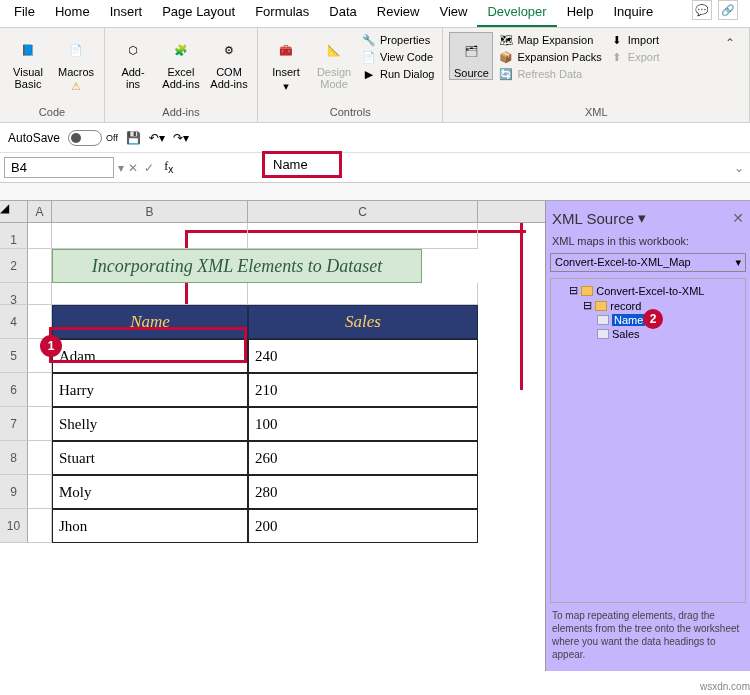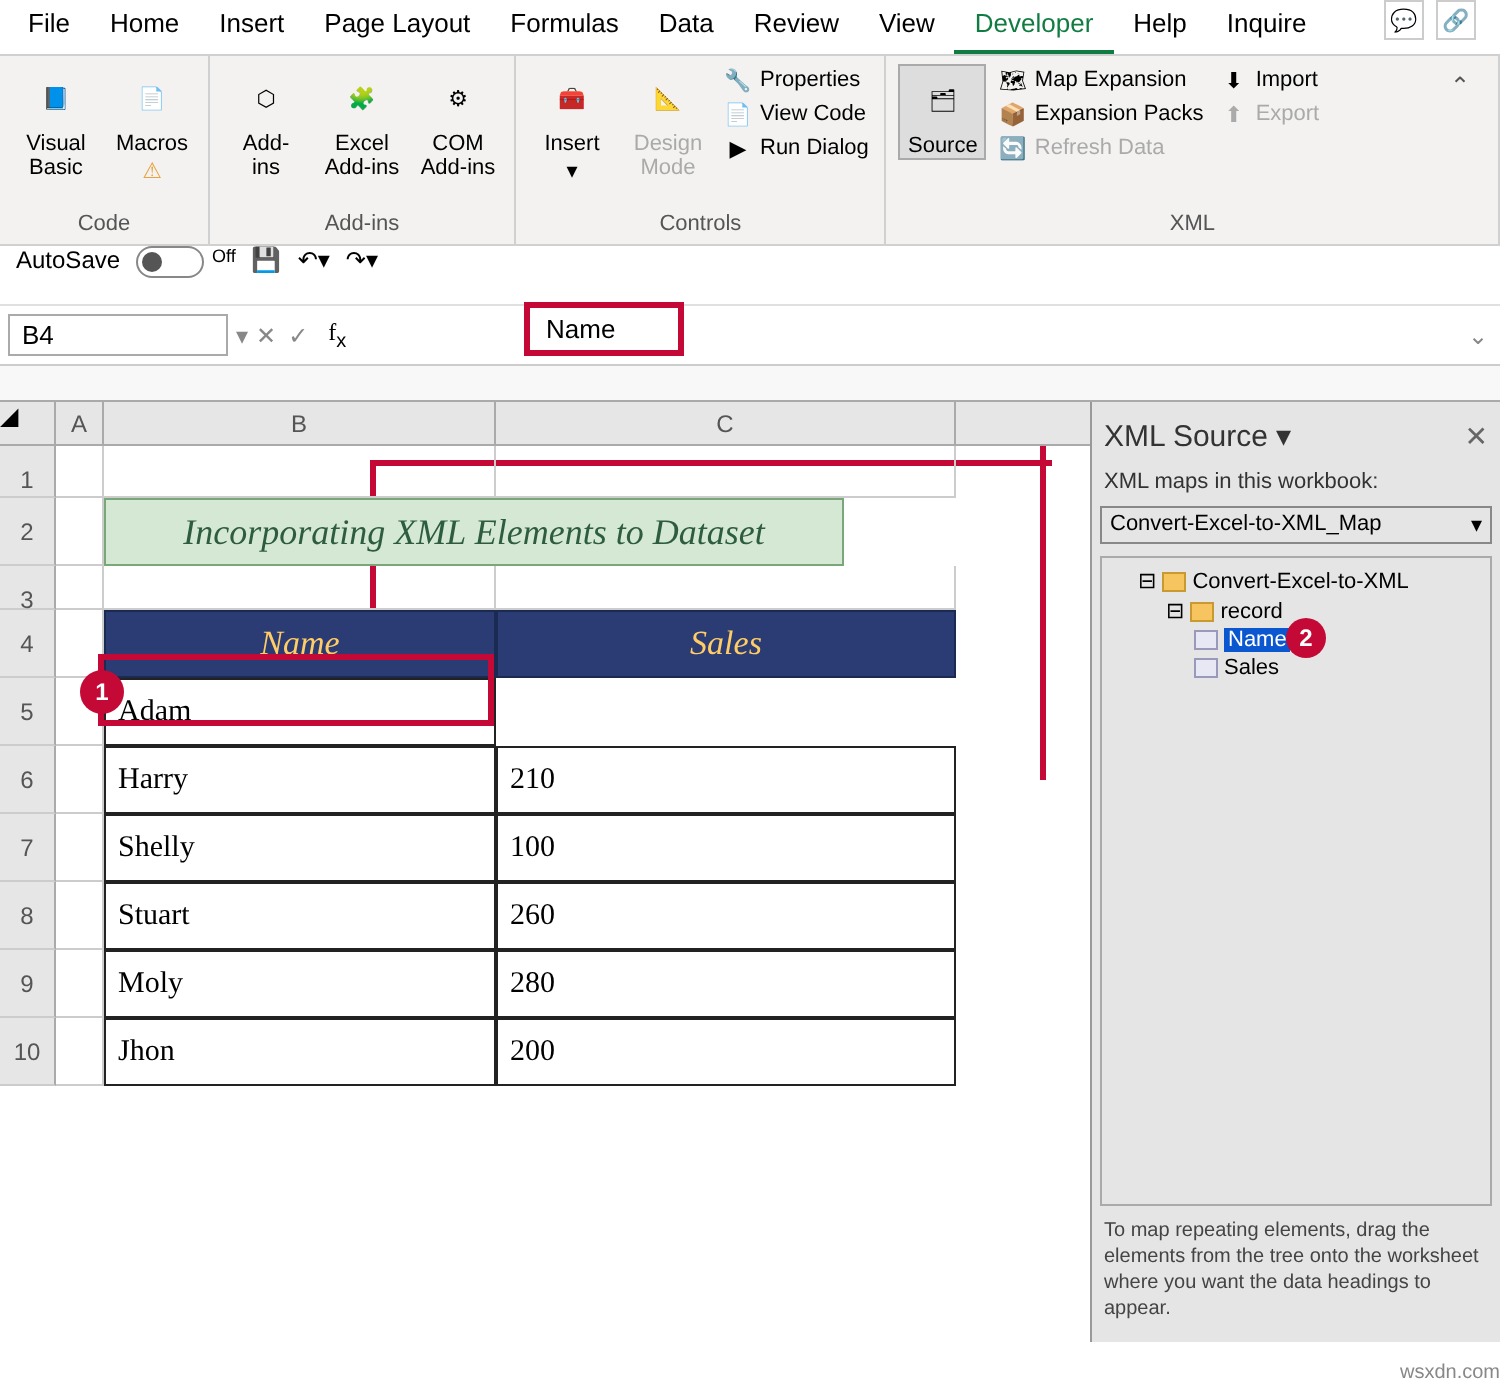--- a/index.html
+++ b/index.html
@@ -14,21 +14,21 @@
 .ribbon { display: flex; background: #f3f2f1; height: 95px; border-bottom: 1px solid #d0d0d0; }
 .ribbon-group { display: flex; flex-direction: column; border-right: 1px solid #d0d0d0; padding: 2px 6px; }
 .ribbon-group-content { display: flex; flex: 1; align-items: flex-start; gap: 4px; padding-top: 2px; }
 .ribbon-group-label { text-align: center; font-size: 11px; color: #555; padding: 2px 0; }
 .big-btn { display: flex; flex-direction: column; align-items: center; width: 44px; font-size: 11px; text-align: center; line-height: 1.1; padding-top: 4px; gap: 2px; }
 .big-btn .ico { width: 28px; height: 28px; display: flex; align-items: center; justify-content: center; }
 .small-list { display: flex; flex-direction: column; gap: 1px; font-size: 11px; }
 .small-list .row { display: flex; align-items: center; gap: 4px; padding: 1px 2px; }
 .small-list .ico { width: 14px; height: 14px; display: inline-flex; align-items: center; justify-content: center; }
 
-.qat-row { height: 30px; display: flex; align-items: flex-start; padding: 0 8px; gap: 8px; background: #fff; border-bottom: 1px solid #e0e0e0; font-size: 12px; }
+.qat-row { height: 30px; display: flex; align-items: center; padding: 0 8px; gap: 8px; background: #fff; border-bottom: 1px solid #e0e0e0; font-size: 12px; }
 .toggle { width: 34px; height: 16px; border: 1px solid #888; border-radius: 8px; position: relative; }
 .toggle::after { content: ""; position: absolute; width: 10px; height: 10px; border-radius: 50%; background: #555; top: 2px; left: 2px; }
 
 .fx-row { height: 30px; display: flex; align-items: center; border-bottom: 1px solid #ccc; position: relative; }
 .name-box { width: 110px; border: 1px solid #aaa; margin: 0 4px; padding: 2px 6px; font-size: 13px; background: #fff; }
 .fx-btns { display: flex; gap: 6px; padding: 0 4px; color: #888; }
 .fx-label { font-family: serif; padding: 0 6px; }
 .fx-input-wrap { position: absolute; left: 262px; top: -2px; }
 .fx-highlight { border: 3px solid #c40936; padding: 3px 8px; font-size: 13px; width: 80px; background: #fff; }
 .expand-row { height: 18px; background: #f8f8f8; border-bottom: 1px solid #aaa; }
@@ -54,21 +54,21 @@
 .grow.r3 { height: 22px; }
 
 .title-cell { background: #d5e8d4; font-family: 'Bradley Hand', cursive; font-size: 18px; color: #2e5c3e; text-align: center; font-style: italic; justify-content: center; border: 1px solid #7aa77a; }
 .header-cell { background: #2a3c73; color: #ffcc66; font-family: 'Bradley Hand', cursive; font-size: 17px; font-style: italic; justify-content: center; border: 1px solid #1a2a50; }
 .data-cell { font-family: 'Bradley Hand', cursive; font-size: 15px; border: 1px solid #222; }
 
 .sel-highlight { position: absolute; border: 3px solid #c40936; left: 49px; top: 126px; width: 198px; height: 36px; pointer-events: none; }
 .callout { position: absolute; width: 22px; height: 22px; border-radius: 50%; background: #c40936; color: #fff; font-weight: bold; display: flex; align-items: center; justify-content: center; font-size: 12px; }
 .callout1 { left: 40px; top: 134px; }
 
-.xml-pane { width: 205px; border-left: 1px solid #999; background: #e5e5e5; display: flex; flex-direction: column; padding: 4px; }
+.xml-pane { width: 205px; border-left: 1px solid #999; background: #c4b5fd; display: flex; flex-direction: column; padding: 4px; }
 .xml-title { display: flex; align-items: center; font-size: 15px; color: #333; padding: 4px 2px; }
 .xml-title .close { margin-left: auto; font-size: 14px; color: #666; }
 .xml-sub { font-size: 11px; color: #333; padding: 4px 2px; }
 .xml-select { border: 1px solid #888; padding: 2px 4px; font-size: 11px; margin: 2px 0 6px; display: flex; }
 .xml-select .arr { margin-left: auto; }
 .xml-tree { border: 1px solid #aaa; flex: 1; padding: 4px; font-size: 11px; position: relative; }
 .tree-item { display: flex; align-items: center; gap: 3px; padding: 1px 0; }
 .tree-indent1 { padding-left: 14px; }
 .tree-indent2 { padding-left: 28px; }
 .tree-indent3 { padding-left: 42px; }
@@ -277,20 +277,21 @@
           <div class="rh">4</div>
           <div class="cell cA"></div>
         <div class="cell cB header-cell">Name</div>
         <div class="cell cC header-cell">Sales</div>
       </div>
 
       <div class="grow">
           <div class="rh">5</div>
           <div class="cell cA"></div>
         <div class="cell cB data-cell">Adam</div>
+        <div class="cell cC data-cell">240</div>
         </div>
       <div class="grow">
           <div class="rh">6</div>
           <div class="cell cA"></div>
         <div class="cell cB data-cell">Harry</div>
         <div class="cell cC data-cell">210</div>
         </div>
       <div class="grow">
           <div class="rh">7</div>
           <div class="cell cA"></div>

